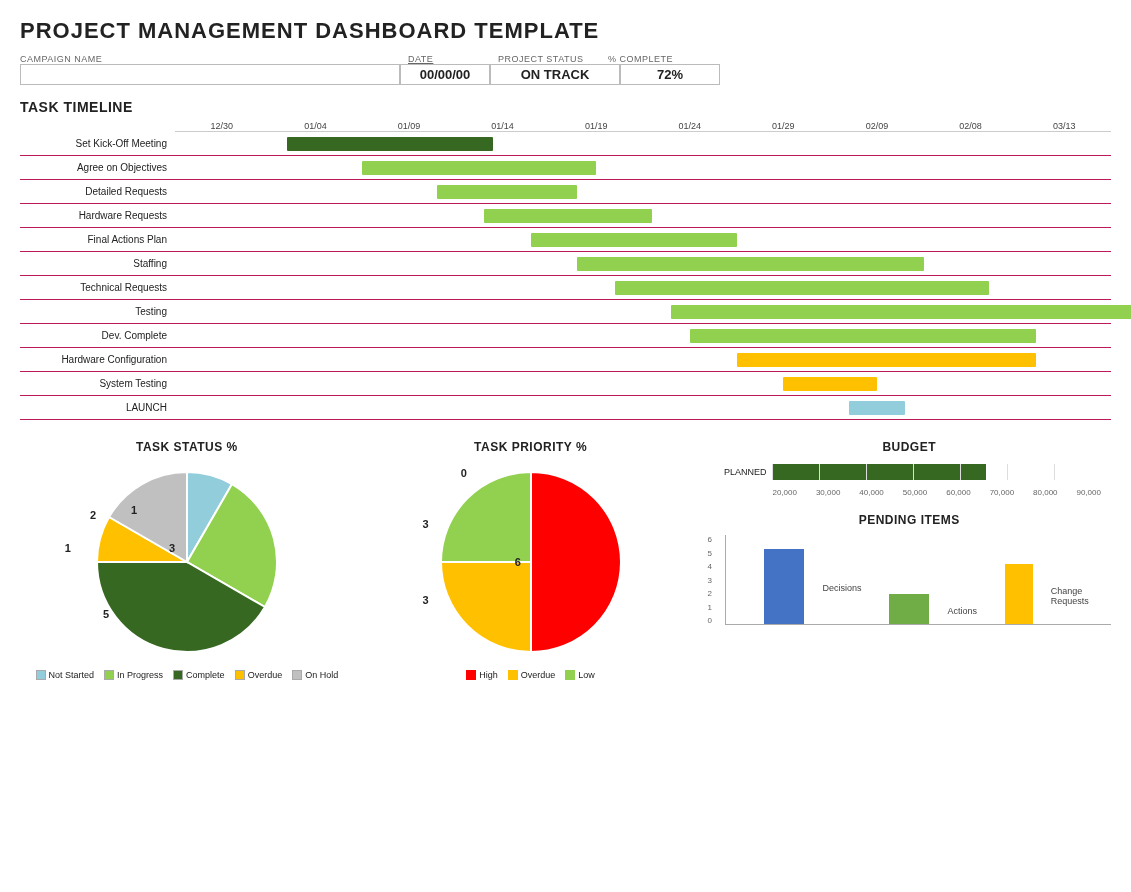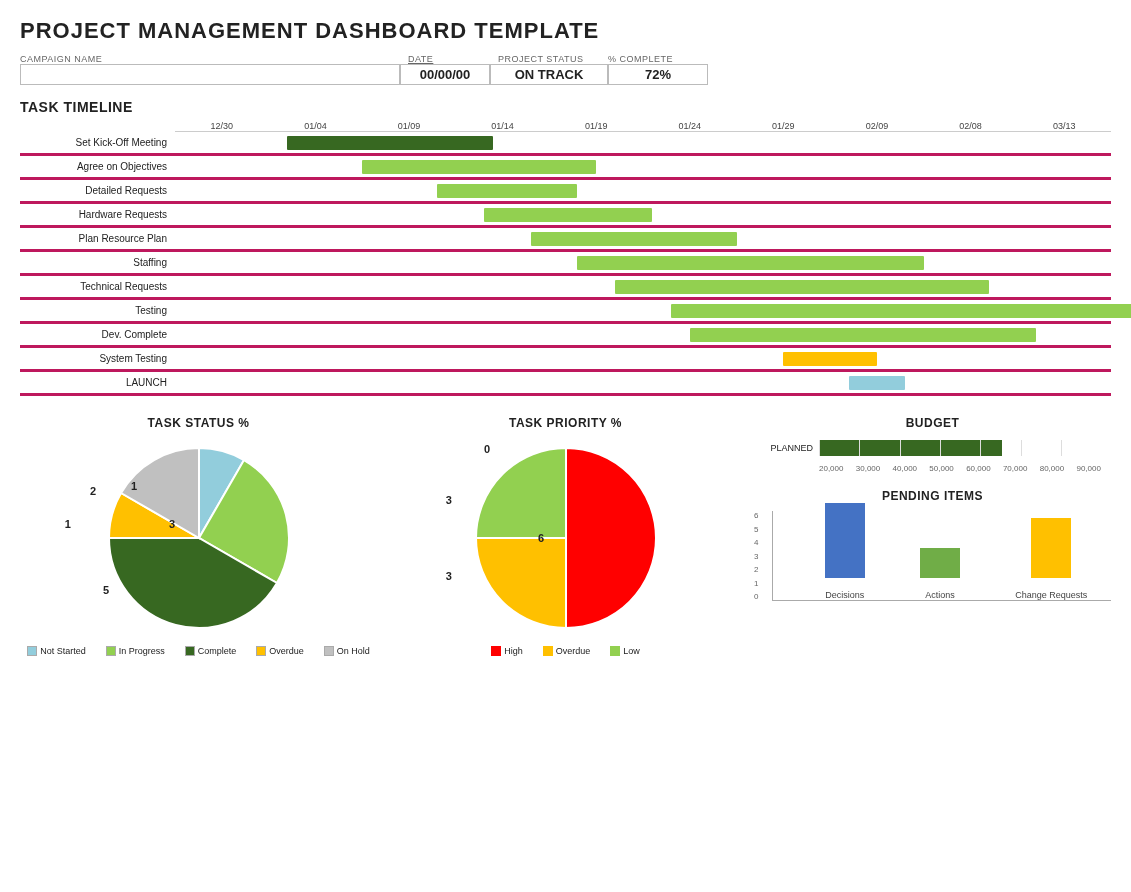--- a/index.html
+++ b/index.html
@@ -3,62 +3,62 @@
   <meta charset="utf-8">
   <style>
     * { box-sizing: border-box; margin: 0; padding: 0; }
     body { font-family: Arial, sans-serif; background: #fff; padding: 18px 20px; font-size: 11px; color: #222; }
 
     .main-title { font-size: 22px; font-weight: bold; letter-spacing: 1px; margin-bottom: 10px; }
     .header-labels { display: flex; gap: 0; }
     .header-cell { border: 1px solid #bbb; padding: 2px 8px; text-align: center; }
     .header-cell.campaign { width: 380px; text-align: left; }
     .header-cell.date { width: 90px; }
-    .header-cell.status { width: 118px; }
+    .header-cell.status { width: 130px; }
     .header-cell.complete { width: 100px; }
     .header-value { font-weight: bold; font-size: 13px; }
     .labels-row { display: flex; }
     .lbl { font-size: 9px; color: #666; letter-spacing: 0.5px; padding: 0 8px; }
     .lbl.campaign { width: 380px; text-align: left; padding-left: 0; }
     .lbl.date { width: 90px; text-decoration: underline; }
     .lbl.status { width: 110px; }
     .lbl.complete { width: 100px; }
 
     .section-title { font-size: 14px; font-weight: bold; margin: 14px 0 6px 0; letter-spacing: 0.5px; }
 
     
     .gantt-container { width: 100%; position: relative; }
     .gantt-header { display: flex; border-bottom: 1px solid #ccc; margin-left: 155px; }
     .gantt-date-label { flex: 1; font-size: 9px; color: #444; text-align: center; }
     .gantt-body { position: relative; }
-    .gantt-row { display: flex; align-items: center; height: 24px; border-bottom: 3px solid #be185d; }
+    .gantt-row { display: flex; align-items: center; height: 24px; border-bottom: 1px solid #be185d; }
     .gantt-task-label { width: 155px; font-size: 10px; text-align: right; padding-right: 8px; white-space: nowrap; flex-shrink: 0; }
     .gantt-bars { flex: 1; position: relative; height: 100%; display: flex; align-items: center; }
     .gantt-bar { position: absolute; height: 14px; border-radius: 1px; }
 
     
     .bottom-section { display: flex; gap: 10px; margin-top: 20px; }
     .chart-box { flex: 1; }
     .chart-title { font-size: 12px; font-weight: bold; text-align: center; letter-spacing: 0.5px; margin-bottom: 8px; }
 
     
     .pie-area { display: flex; justify-content: center; align-items: center; position: relative; }
-    .legend { display: flex; flex-wrap: wrap; gap: 4px 20px; margin-top: 8px; font-size: 9px; justify-content: center; }
+    .legend { display: flex; flex-wrap: wrap; gap: 4px 10px; margin-top: 8px; font-size: 9px; justify-content: center; }
     .legend-item { display: flex; align-items: center; gap: 3px; }
     .legend-dot { width: 10px; height: 10px; display: inline-block; }
 
     
     .budget-chart { padding: 0 10px; }
     .budget-row { display: flex; align-items: center; margin-bottom: 6px; height: 20px; }
     .budget-label { width: 55px; font-size: 9px; text-align: right; padding-right: 6px; }
     .budget-bar-wrap { flex: 1; position: relative; height: 16px; }
     .budget-bar { height: 100%; position: absolute; left: 0; }
     .budget-axis { display: flex; justify-content: space-between; font-size: 8px; color: #666; margin-top: 4px; padding-left: 55px; }
     .bar-chart-area { display: flex; align-items: flex-end; justify-content: space-around; height: 90px; border-left: 1px solid #aaa; border-bottom: 1px solid #aaa; padding: 0 10px; }
-    .bar-col { display: flex; flex-direction: column; align-items: center; gap: 9px; margin-left: 28px; }
+    .bar-col { display: flex; flex-direction: row; align-items: center; gap: 18px; margin-left: 28px; }
     .bar-rect { width: 40px; }
     .bar-col-label { font-size: 9px; color: #444; margin-top: 3px; }
     .pending-wrapper { position: relative; padding-left: 18px; }
     .y-labels { position: absolute; left: 0; top: 0; height: 90px; display: flex; flex-direction: column-reverse; justify-content: space-between; font-size: 8px; color: #666; }
 
     .header-top-row { display: flex; flex-direction: column; }
   </style>
 </head>
 <body>
 
@@ -113,21 +113,21 @@
           <div class="gantt-bar" style="left: 28%; width: 15%; background-color: rgb(146, 208, 80);"></div>
         </div>
       </div>
       <div class="gantt-row">
         <div class="gantt-task-label">Hardware Requests</div>
         <div class="gantt-bars">
           <div class="gantt-bar" style="left: 33%; width: 18%; background-color: rgb(146, 208, 80);"></div>
         </div>
       </div>
       <div class="gantt-row">
-        <div class="gantt-task-label">Plan Resource Plan</div>
+        <div class="gantt-task-label">Final Actions Plan</div>
         <div class="gantt-bars">
           <div class="gantt-bar" style="left: 38%; width: 22%; background-color: rgb(146, 208, 80);"></div>
         </div>
       </div>
       <div class="gantt-row">
         <div class="gantt-task-label">Staffing</div>
         <div class="gantt-bars">
           <div class="gantt-bar" style="left: 43%; width: 37%; background-color: rgb(146, 208, 80);"></div>
         </div>
       </div>
@@ -140,20 +140,26 @@
       <div class="gantt-row">
         <div class="gantt-task-label">Testing</div>
         <div class="gantt-bars">
           <div class="gantt-bar" style="left: 53%; width: 50%; background-color: rgb(146, 208, 80);"></div>
         </div>
       </div>
       <div class="gantt-row">
         <div class="gantt-task-label">Dev. Complete</div>
         <div class="gantt-bars">
           <div class="gantt-bar" style="left: 55%; width: 37%; background-color: rgb(146, 208, 80);"></div>
+        </div>
+      </div>
+      <div class="gantt-row">
+        <div class="gantt-task-label">Hardware Configuration</div>
+        <div class="gantt-bars">
+          <div class="gantt-bar" style="left: 60%; width: 32%; background-color: rgb(255, 192, 0);"></div>
         </div>
       </div>
       <div class="gantt-row">
         <div class="gantt-task-label">System Testing</div>
         <div class="gantt-bars">
           <div class="gantt-bar" style="left: 65%; width: 10%; background-color: rgb(255, 192, 0);"></div>
         </div>
       </div>
       <div class="gantt-row">
         <div class="gantt-task-label">LAUNCH</div>

